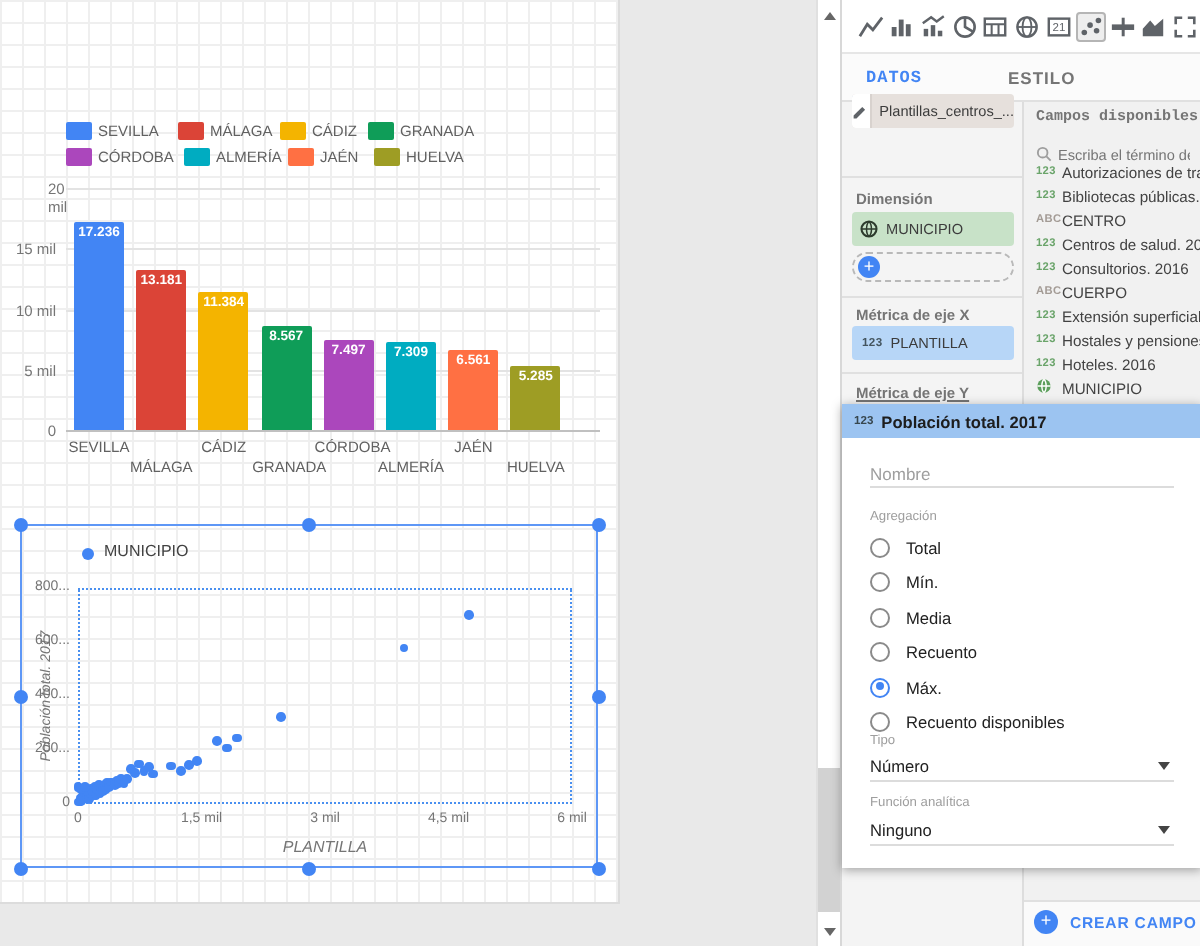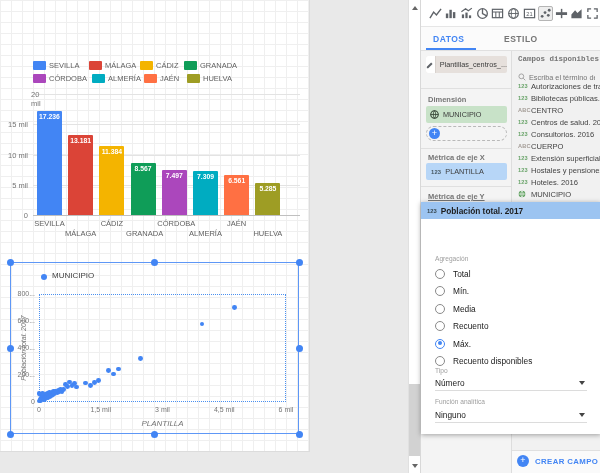--- a/index.html
+++ b/index.html
@@ -49,21 +49,21 @@
 
   
   .panel { position:absolute; left:420px; top:0; width:180px; height:473px; background:#f4f4f4; border-left:1px solid #d8d8d8; }
   .toolbar { position:absolute; left:0; top:0; width:180px; height:27px; background:#fff;
              border-bottom:1px solid #e6e6e6; display:flex; align-items:center; padding-left:7px; }
   .tbicon { width:15px; height:15px; margin-right:1.5px; display:flex; align-items:center; justify-content:center; }
   .tbicon svg { display:block; }
   .tbicon.sel { border:1px solid #b5b5b5; background:#eee; border-radius:2px; }
   .tabs { position:absolute; left:0; top:27px; width:180px; height:24px; background:#fbfbfb; border-bottom:1px solid #e0e0e0; }
   .tab { position:absolute; top:0; height:24px; line-height:24px; font-size:8.5px; font-weight:bold; letter-spacing:.5px; }
-  .tab-datos { left:12px; color:#4285f4; }
+  .tab-datos { left:12px; color:#4285f4;font-family:Liberation Mono, monospace; }
   .tab-estilo { left:83px; color:#757575; }
   .tab-underline { position:absolute; left:5px; bottom:0; width:50px; height:2px; background:#4285f4; }
 
   .col-divider { position:absolute; left:90px; top:51px; width:1px; bottom:0; background:#ddd; }
   .rightcol-bg { position:absolute; left:91px; top:51px; right:0; bottom:0; background:#f1f1f1; }
 
   .sec-label { position:absolute; font-size:7.5px; font-weight:bold; color:#757575; white-space:nowrap; }
   .sec-divider { position:absolute; left:0; width:90px; height:1px; background:#e0e0e0; }
 
   .chip { position:absolute; left:5px; width:81px; height:17px; border-radius:2px; display:flex; align-items:center; overflow:hidden; }
@@ -158,21 +158,21 @@
           <span class="legend-label">HUELVA</span>
         </div>
         <div class="ytick" style="left: 0px; top: 211px;">0</div>
         <div class="grid-h" style="left: 33px; width: 267px; top: 184.75px;"></div>
         <div class="ytick" style="left: 0px; top: 180.75px;">5 mil</div>
         <div class="grid-h" style="left: 33px; width: 267px; top: 154.5px;"></div>
         <div class="ytick" style="left: 0px; top: 150.5px;">10 mil</div>
         <div class="grid-h" style="left: 33px; width: 267px; top: 124.25px;"></div>
         <div class="ytick" style="left: 0px; top: 120.25px;">15 mil</div>
         <div class="grid-h" style="left: 33px; width: 267px; top: 94px;"></div>
-        <div class="ytick" style="left: 11px; top: 90px; padding-left: 20px;">20 mil</div>
+        <div class="ytick" style="left: 4px; top: 90px; padding-left: 20px;">20 mil</div>
         <div class="axis-base" style="left: 33px; width: 267px; top: 215px;"></div>
         <div class="bar" style="left: 37px; width: 25px; top: 111px; height: 104px; background: rgb(66, 133, 244);"></div>
         <div class="bar-val" style="left: 37px; width: 25px; top: 113px;">17.236</div>
         <div class="xlab" style="left: 32.5px; top: 219px;">SEVILLA</div>
         <div class="bar" style="left: 68.2px; width: 25px; top: 135px; height: 80px; background: rgb(219, 68, 55);"></div>
         <div class="bar-val" style="left: 68.2px; width: 25px; top: 137px;">13.181</div>
         <div class="xlab" style="left: 63.7px; top: 229px;">MÁLAGA</div>
         <div class="bar" style="left: 99.4px; width: 25px; top: 146px; height: 69px; background: rgb(244, 180, 0);"></div>
         <div class="bar-val" style="left: 99.4px; width: 25px; top: 148px;">11.384</div>
         <div class="xlab" style="left: 94.9px; top: 219px;">CÁDIZ</div>
@@ -351,21 +351,21 @@
     <div class="tabs">
       <div class="tab tab-datos">DATOS</div>
       <div class="tab tab-estilo">ESTILO</div>
       <div class="tab-underline"></div>
     </div>
 
     <div class="rightcol-bg"></div>
     <div class="col-divider"></div>
 
     <div class="sec-label" style="left:7px; top:54px;">Fuente de datos</div>
-    <div class="chip chip-src" style="top:56px;">
+    <div class="chip chip-src" style="top:47px;">
       <span class="pencil-box">
         <svg width="8" height="8" viewBox="0 0 10 10">
             <path d="M1 7.2 L6.4 1.8 L8.2 3.6 L2.8 9 L1 9 Z" fill="#5f6368"></path>
           </svg>
       </span>
       <span class="chip-text">Plantillas_centros_...</span>
     </div>
     <div class="sec-divider" style="top:88px;"></div>
 
     <div class="sec-label" style="left:7px; top:95px;">Dimensión</div>
@@ -448,20 +448,21 @@
     <div class="crear-row">
       <span class="crear-circle">+</span>
       <span class="crear-label">CREAR CAMPO</span>
     </div>
 
     <div class="overlay">
       <div class="ov-header">
         <span class="ov-123">123</span>
         <span class="ov-title">Población total. 2017</span>
       </div>
+      <input class="ov-input" placeholder="Nombre" style="">
       <div class="ov-small-label" style="top:53px;">Agregación</div>
       <div class="radios">
           <div class="radio-row">
             <span class="rb"></span>
             <span class="radio-label">Total</span>
           </div>
           <div class="radio-row">
             <span class="rb"></span>
             <span class="radio-label">Mín.</span>
           </div>

